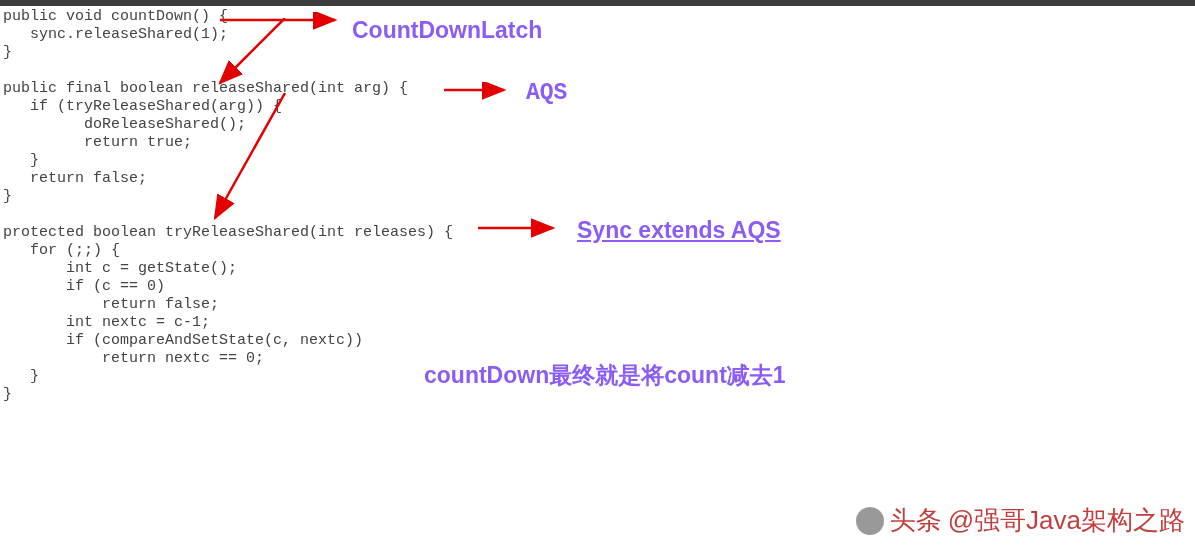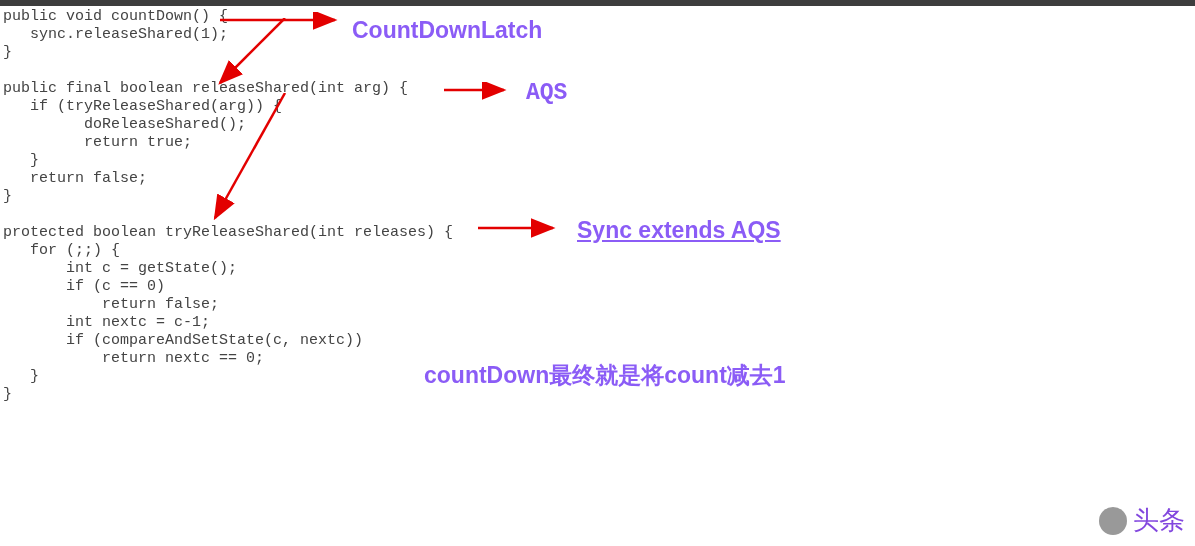--- a/index.html
+++ b/index.html
@@ -36,21 +36,21 @@
     .arrow {
       position: absolute;
       pointer-events: none;
     }
     .watermark {
       position: absolute;
       bottom: 8px;
       right: 10px;
       font-family: "Microsoft YaHei", sans-serif;
       font-size: 26px;
-      color: #6d28d9;
+      color: #b91c1c;
       opacity: 0.85;
       display: flex;
       align-items: center;
       gap: 6px;
     }
     .watermark-icon {
       width: 28px;
       height: 28px;
       border-radius: 50%;
       background: #7a7a7a;
@@ -131,13 +131,14 @@
 </svg>
 
 <div class="annotation" style="top:17px; left:352px;">CountDownLatch</div>
 <div class="annotation" style="top:80px; left:526px;font-family:Liberation Mono, monospace;">AQS</div>
 <div class="annotation" style="top:217px; left:577px;text-decoration:underline;">Sync  extends AQS</div>
 <div class="annotation" style="top:360px; left:404px;margin-left:20px;">countDown最终就是将count减去1</div>
 
 <div class="watermark">
   <span class="watermark-icon"></span>
   <span>头条</span>
+  <span>@强哥Java架构之路</span>
 </div>
 
 </body></html>

